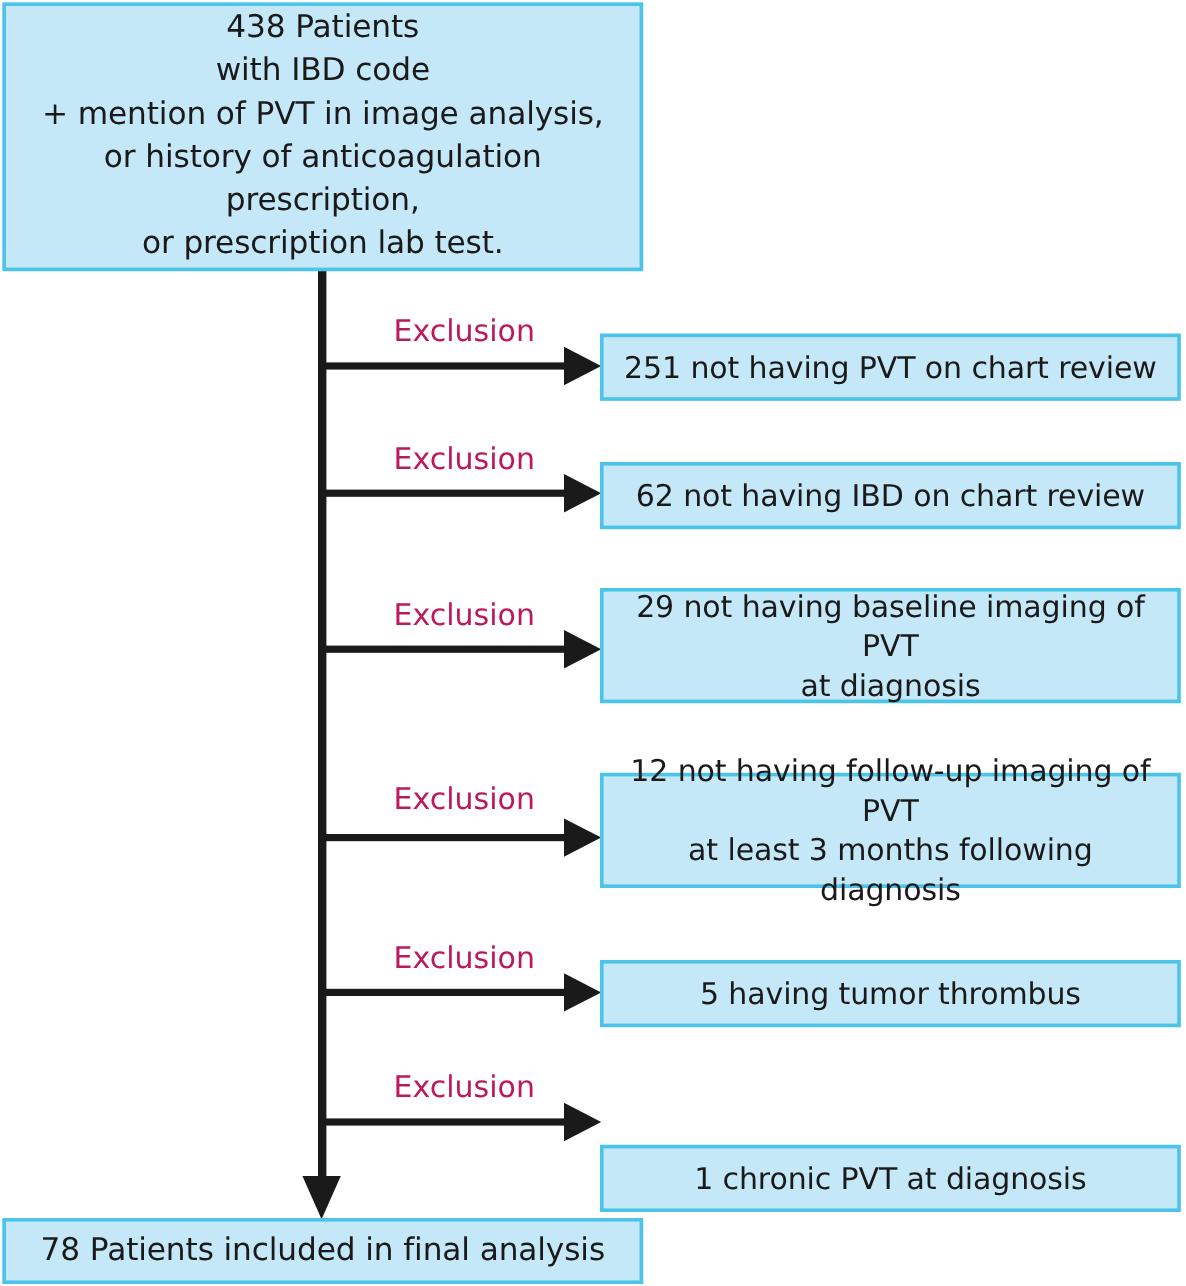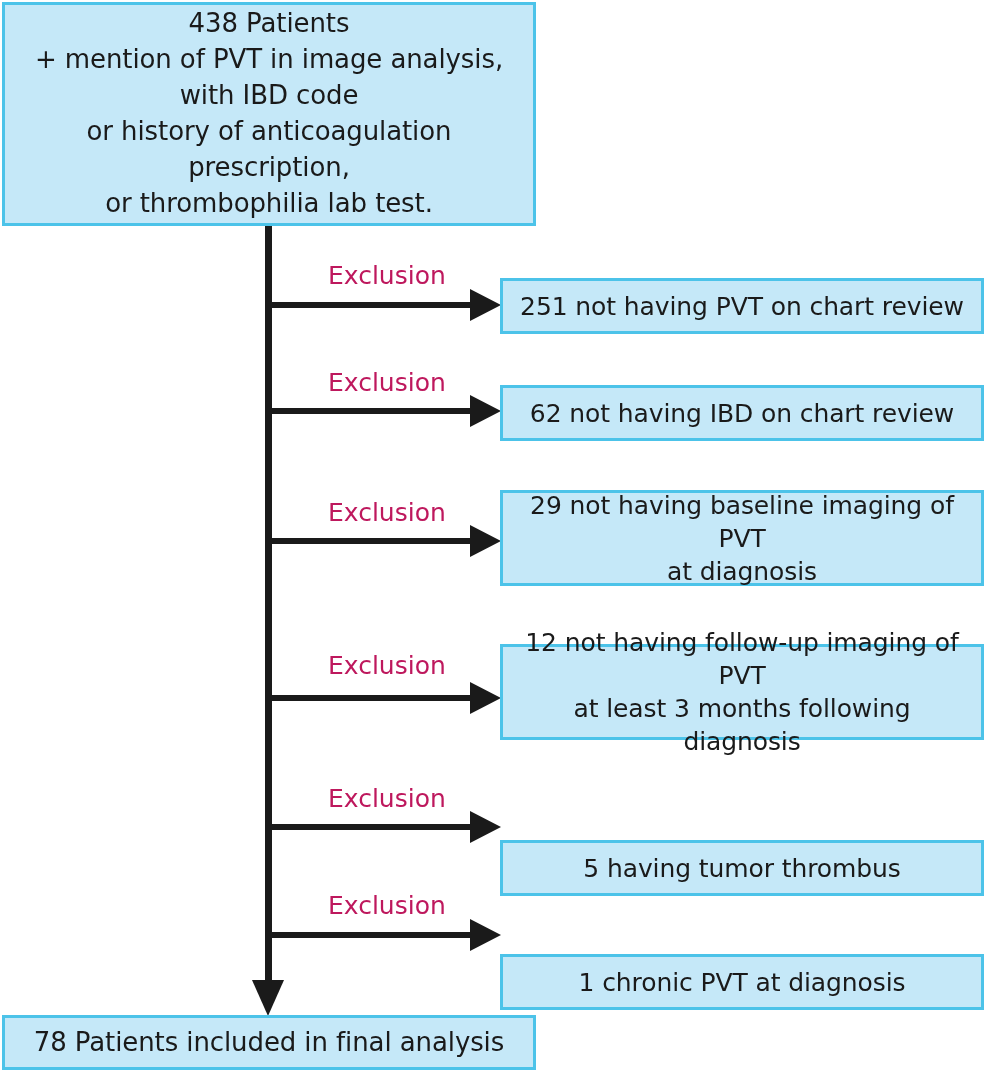--- a/index.html
+++ b/index.html
@@ -55,21 +55,21 @@
     font-size: 26px;
   }
   .excl-box {
     left: 500px;
     width: 484px;
   }
   #excl-box-0 { top: 278px;  height: 56px; text-align: center; }
   #excl-box-1 { top: 385px;  height: 56px; }
   #excl-box-2 { top: 490px;  height: 96px; }
   #excl-box-3 { top: 644px;  height: 96px; }
-  #excl-box-4 { top: 840px;  height: 56px; }
+  #excl-box-4 { top: 800px;  height: 56px; }
   #excl-box-5 { top: 954px;  height: 56px; justify-content: center; }
 
   .trunk {
     position: absolute;
     left: 265px;
     top: 226px;
     width: 7px;
     height: 775px;
     background: #1a1a1a;
   }
@@ -128,24 +128,24 @@
   #label-5 { top: 891px; }
 </style>
 </head>
 <body>
 
 <div id="canvas">
 
   <div class="box" id="box-top">
     <div class="lines">
       <span class="line">438 Patients</span>
+      <span class="line">with IBD code</span>
       <span class="line">+ mention of PVT in image analysis,</span>
-      <span class="line">with IBD code</span>
       <span class="line">or history of anticoagulation prescription,</span>
-      <span class="line">or thrombophilia lab test.</span>
+      <span class="line">or prescription lab test.</span>
     </div>
   </div>
 
   <div class="trunk"></div>
   <div class="trunk-head"></div>
 
   <div class="arrow-row" id="arrow-0">
     <div class="arrow-shaft"></div>
     <div class="arrow-head"></div>
   </div>

